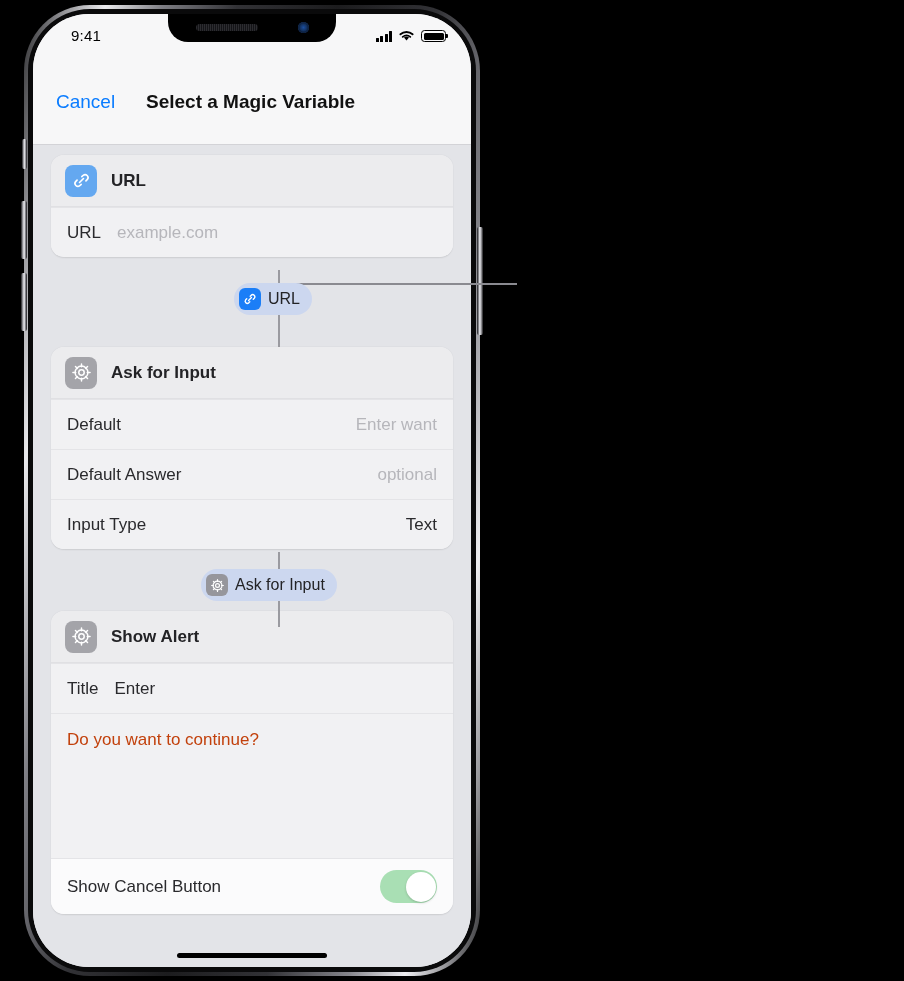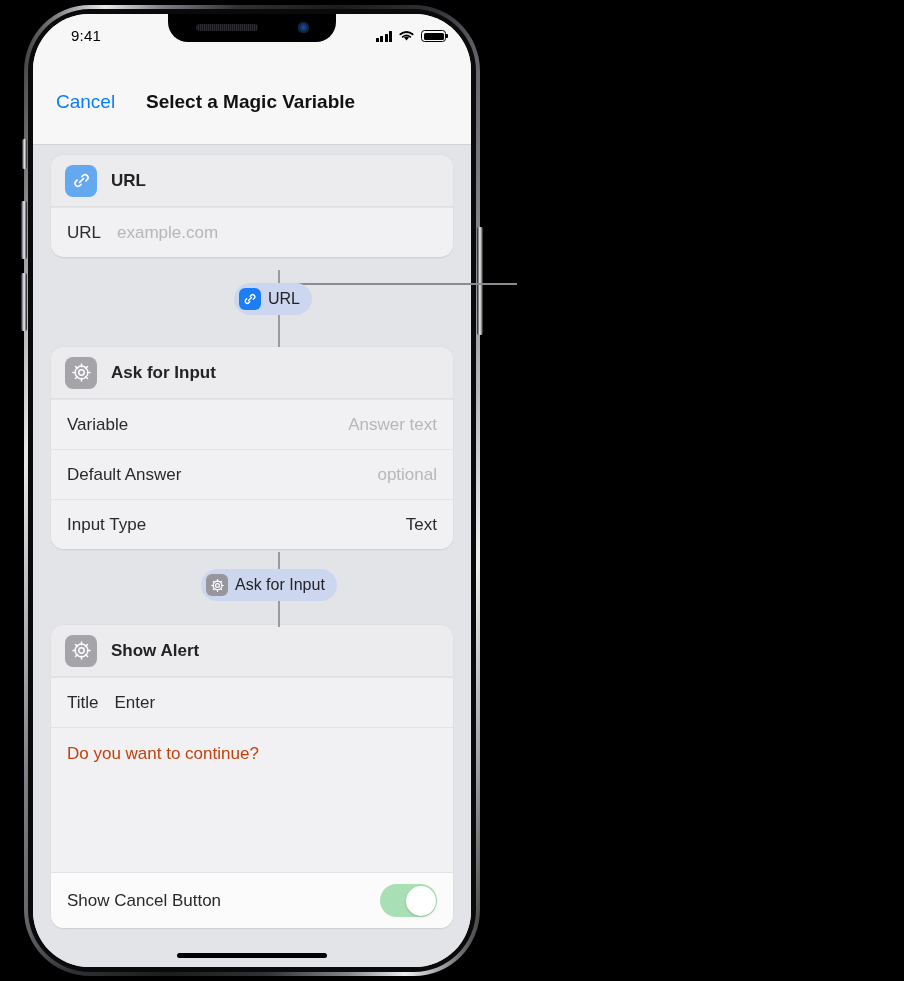--- a/index.html
+++ b/index.html
@@ -292,22 +292,22 @@
             <span class="act-icon gray">
               <svg width="21" height="21" viewBox="0 0 24 24" fill="none" stroke="#fff" stroke-width="1.7">
                 <circle cx="12" cy="12" r="3.1"></circle>
                 <path d="M12 2.2v3.2M12 18.6v3.2M2.2 12h3.2M18.6 12h3.2M5.1 5.1l2.3 2.3M16.6 16.6l2.3 2.3M18.9 5.1l-2.3 2.3M7.4 16.6l-2.3 2.3" stroke-linecap="round"></path>
                 <circle cx="12" cy="12" r="7.3"></circle>
               </svg>
             </span>
             <span class="act-title">Ask for Input</span>
           </div>
           <div class="row">
-            <span class="lbl">Variable</span>
-            <span class="val ph">Answer text</span>
+            <span class="lbl">Default</span>
+            <span class="val ph">Enter want</span>
           </div>
           <div class="row">
             <span class="lbl">Default Answer</span>
             <span class="val ph">optional</span>
           </div>
           <div class="row">
             <span class="lbl">Input Type</span>
             <span class="val">Text</span>
           </div>
         </div>
@@ -318,21 +318,21 @@
             <svg width="15" height="15" viewBox="0 0 24 24" fill="none" stroke="#fff" stroke-width="1.9">
               <circle cx="12" cy="12" r="3.1"></circle>
               <path d="M12 2.6v2.8M12 18.6v2.8M2.6 12h2.8M18.6 12h2.8M5.4 5.4l2.0 2.0M16.6 16.6l2.0 2.0M18.6 5.4l-2.0 2.0M7.4 16.6l-2.0 2.0" stroke-linecap="round"></path>
               <circle cx="12" cy="12" r="7.1"></circle>
             </svg>
           </span>
           <span class="pill-text">Ask for Input</span>
         </div>
         <div class="connector" style="left:245px; top:456px; height:26px;"></div>
 
-        <div class="card" style="top:480px;">
+        <div class="card" style="top:466px;">
           <div class="card-head">
             <span class="act-icon gray">
               <svg width="21" height="21" viewBox="0 0 24 24" fill="none" stroke="#fff" stroke-width="1.7">
                 <circle cx="12" cy="12" r="3.1"></circle>
                 <path d="M12 2.2v3.2M12 18.6v3.2M2.2 12h3.2M18.6 12h3.2M5.1 5.1l2.3 2.3M16.6 16.6l2.3 2.3M18.9 5.1l-2.3 2.3M7.4 16.6l-2.3 2.3" stroke-linecap="round"></path>
                 <circle cx="12" cy="12" r="7.3"></circle>
               </svg>
             </span>
             <span class="act-title">Show Alert</span>
           </div>

